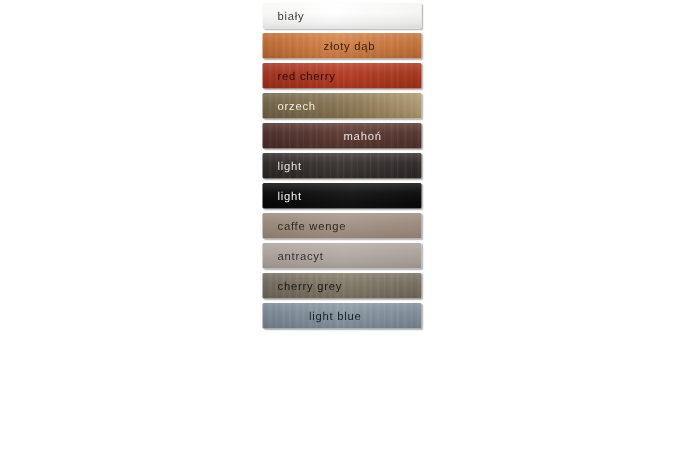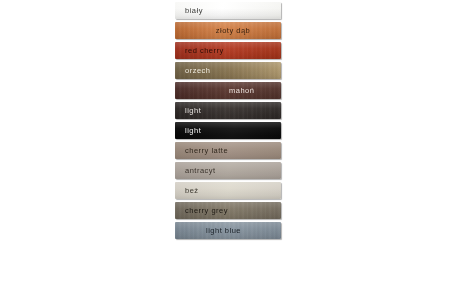--- a/index.html
+++ b/index.html
@@ -116,29 +116,25 @@
         <span class="swatch-grain"></span>
         <span class="swatch-sheen"></span>
         <span class="swatch-label" style="color: rgb(230, 226, 223);">light</span>
       </div>
       <div class="swatch" style="background: linear-gradient(100deg, rgb(7, 7, 7) 0%, rgb(20, 20, 20) 55%, rgb(10, 10, 10) 100%);">
         <span class="swatch-sheen"></span>
         <span class="swatch-label" style="color: rgb(242, 242, 242);">light</span>
       </div>
       <div class="swatch" style="background: linear-gradient(100deg, rgb(151, 134, 120) 0%, rgb(165, 148, 136) 50%, rgb(155, 138, 124) 100%);">
         <span class="swatch-sheen"></span>
-        <span class="swatch-label" style="color: rgb(50, 41, 31);">cherry latte</span>
+        <span class="swatch-label" style="color: rgb(50, 41, 31);">caffe wenge</span>
       </div>
       <div class="swatch" style="background: linear-gradient(100deg, rgb(169, 160, 152) 0%, rgb(180, 172, 163) 50%, rgb(170, 161, 153) 100%);">
         <span class="swatch-sheen"></span>
         <span class="swatch-label" style="color: rgb(57, 50, 43);">antracyt</span>
-      </div>
-      <div class="swatch" style="background: linear-gradient(100deg, rgb(210, 205, 195) 0%, rgb(222, 218, 206) 50%, rgb(212, 207, 197) 100%);">
-        <span class="swatch-sheen"></span>
-        <span class="swatch-label" style="color: rgb(60, 56, 47);">beż</span>
       </div>
       <div class="swatch" style="background: linear-gradient(100deg, rgb(110, 103, 90) 0%, rgb(131, 122, 105) 50%, rgb(115, 107, 93) 100%);">
         <span class="swatch-grain"></span>
         <span class="swatch-sheen"></span>
         <span class="swatch-label" style="color: rgb(30, 26, 20);">cherry grey</span>
       </div>
       <div class="swatch" style="background: linear-gradient(100deg, rgb(118, 131, 143) 0%, rgb(137, 150, 161) 50%, rgb(124, 137, 149) 100%);">
         <span class="swatch-grain"></span>
         <span class="swatch-sheen"></span>
         <span class="swatch-label" style="color: rgb(27, 33, 40); padding-left: 21px;">light blue</span>

